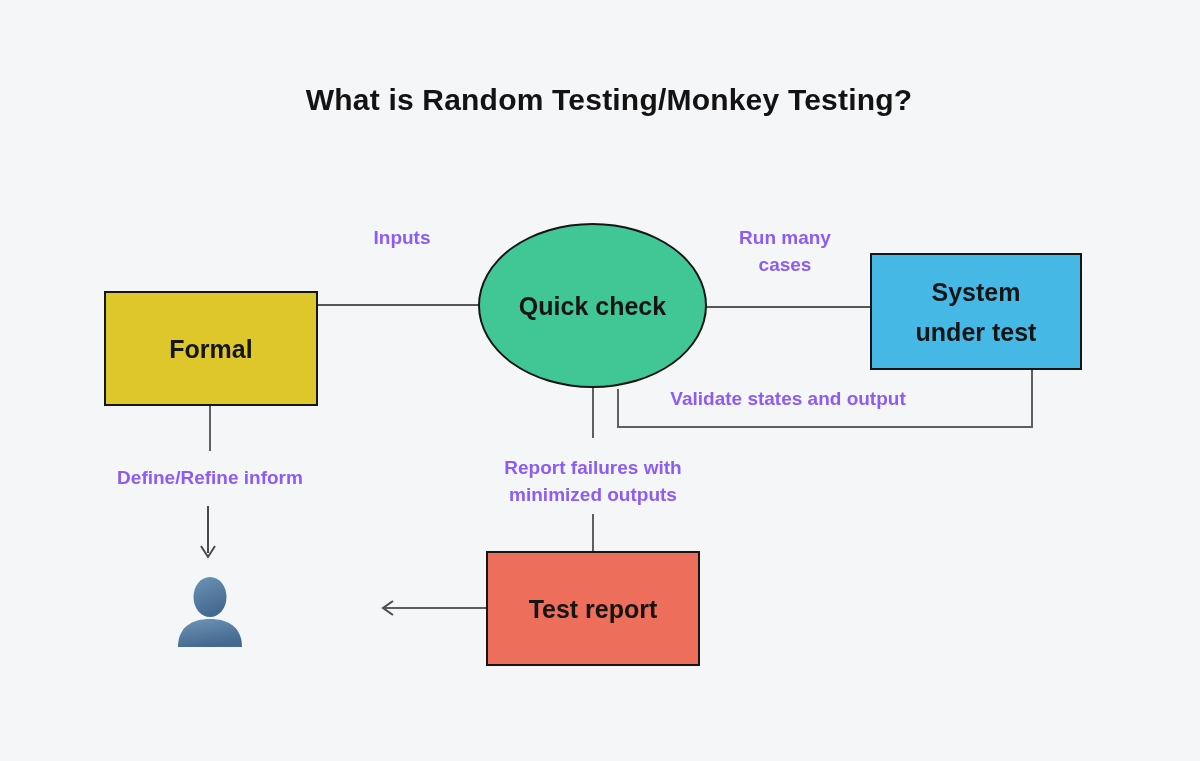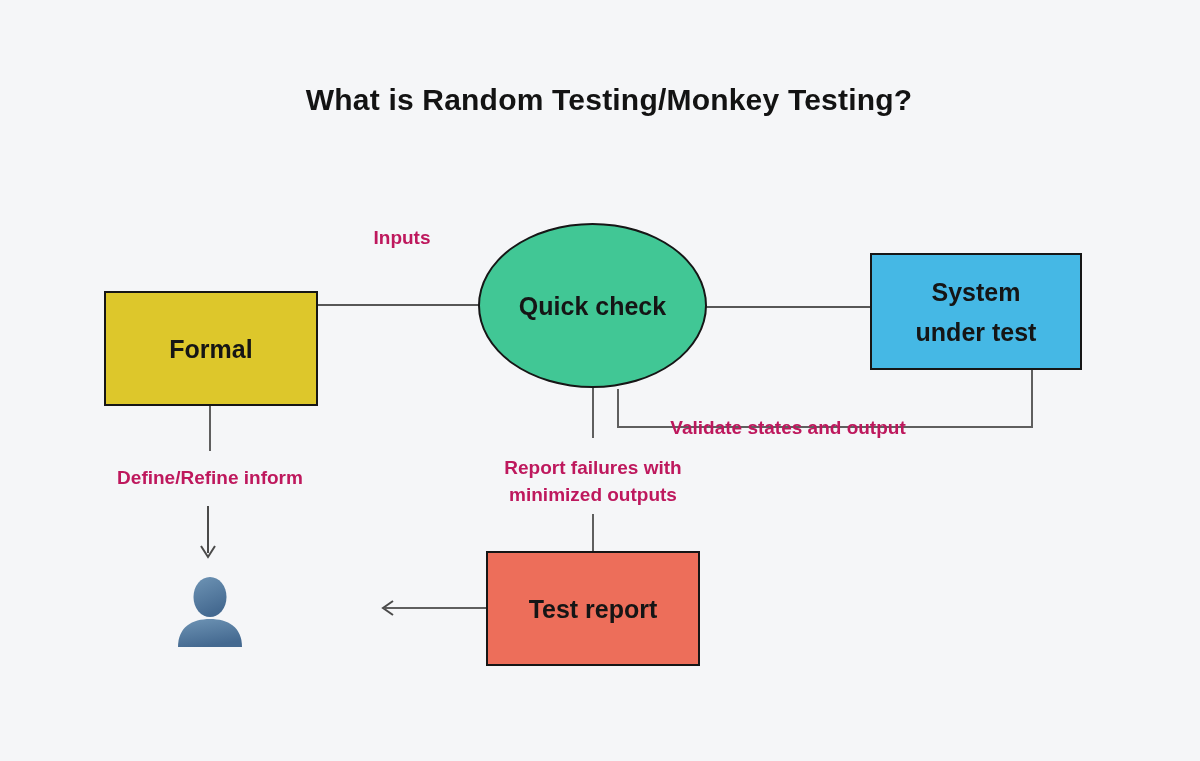--- a/index.html
+++ b/index.html
@@ -59,27 +59,27 @@
   }
   .node-test-report{
     left:486px; top:551px; width:214px; height:115px;
     background:#ed6e5a;
   }
   .edge-label{
     position:absolute;
     text-align:center;
     font-size:19px;
     font-weight:700;
-    color:#be185d;
+    color:#8b5cf6;
     white-space:pre-line;
     line-height:1.4;
   }
   .label-inputs{ left:332px; top:225px; width:140px; }
   .label-run-many{ left:715px; top:225px; width:140px; }
-  .label-validate{ left:637px; top:386px; width:302px;margin-top:29px; }
+  .label-validate{ left:637px; top:386px; width:302px; }
   .label-report-failures{ left:468px; top:455px; width:250px; }
   .label-define-refine{ left:90px; top:465px; width:240px; }
   .person{
     position:absolute;
     left:171px; top:574px;
     width:78px; height:75px;
   }
 </style>
 </head>
 <body>
@@ -120,20 +120,22 @@
   <div class="node node-test-report">
     <span>Test report</span>
   </div>
 
   <div class="node node-system">
     <span>System
 under test</span>
   </div>
 
   <div class="edge-label label-inputs">Inputs</div>
+  <div class="edge-label label-run-many">Run many
+cases</div>
   <div class="edge-label label-validate">Validate states and output</div>
   <div class="edge-label label-report-failures">Report failures with
 minimized outputs</div>
   <div class="edge-label label-define-refine">Define/Refine inform</div>
 
   <svg class="person" viewBox="0 0 78 75">
     <defs>
       <linearGradient id="pg" x1="0" y1="0" x2="0.35" y2="1">
         <stop offset="0" stop-color="#6e94b5"></stop>
         <stop offset="1" stop-color="#446990"></stop>

